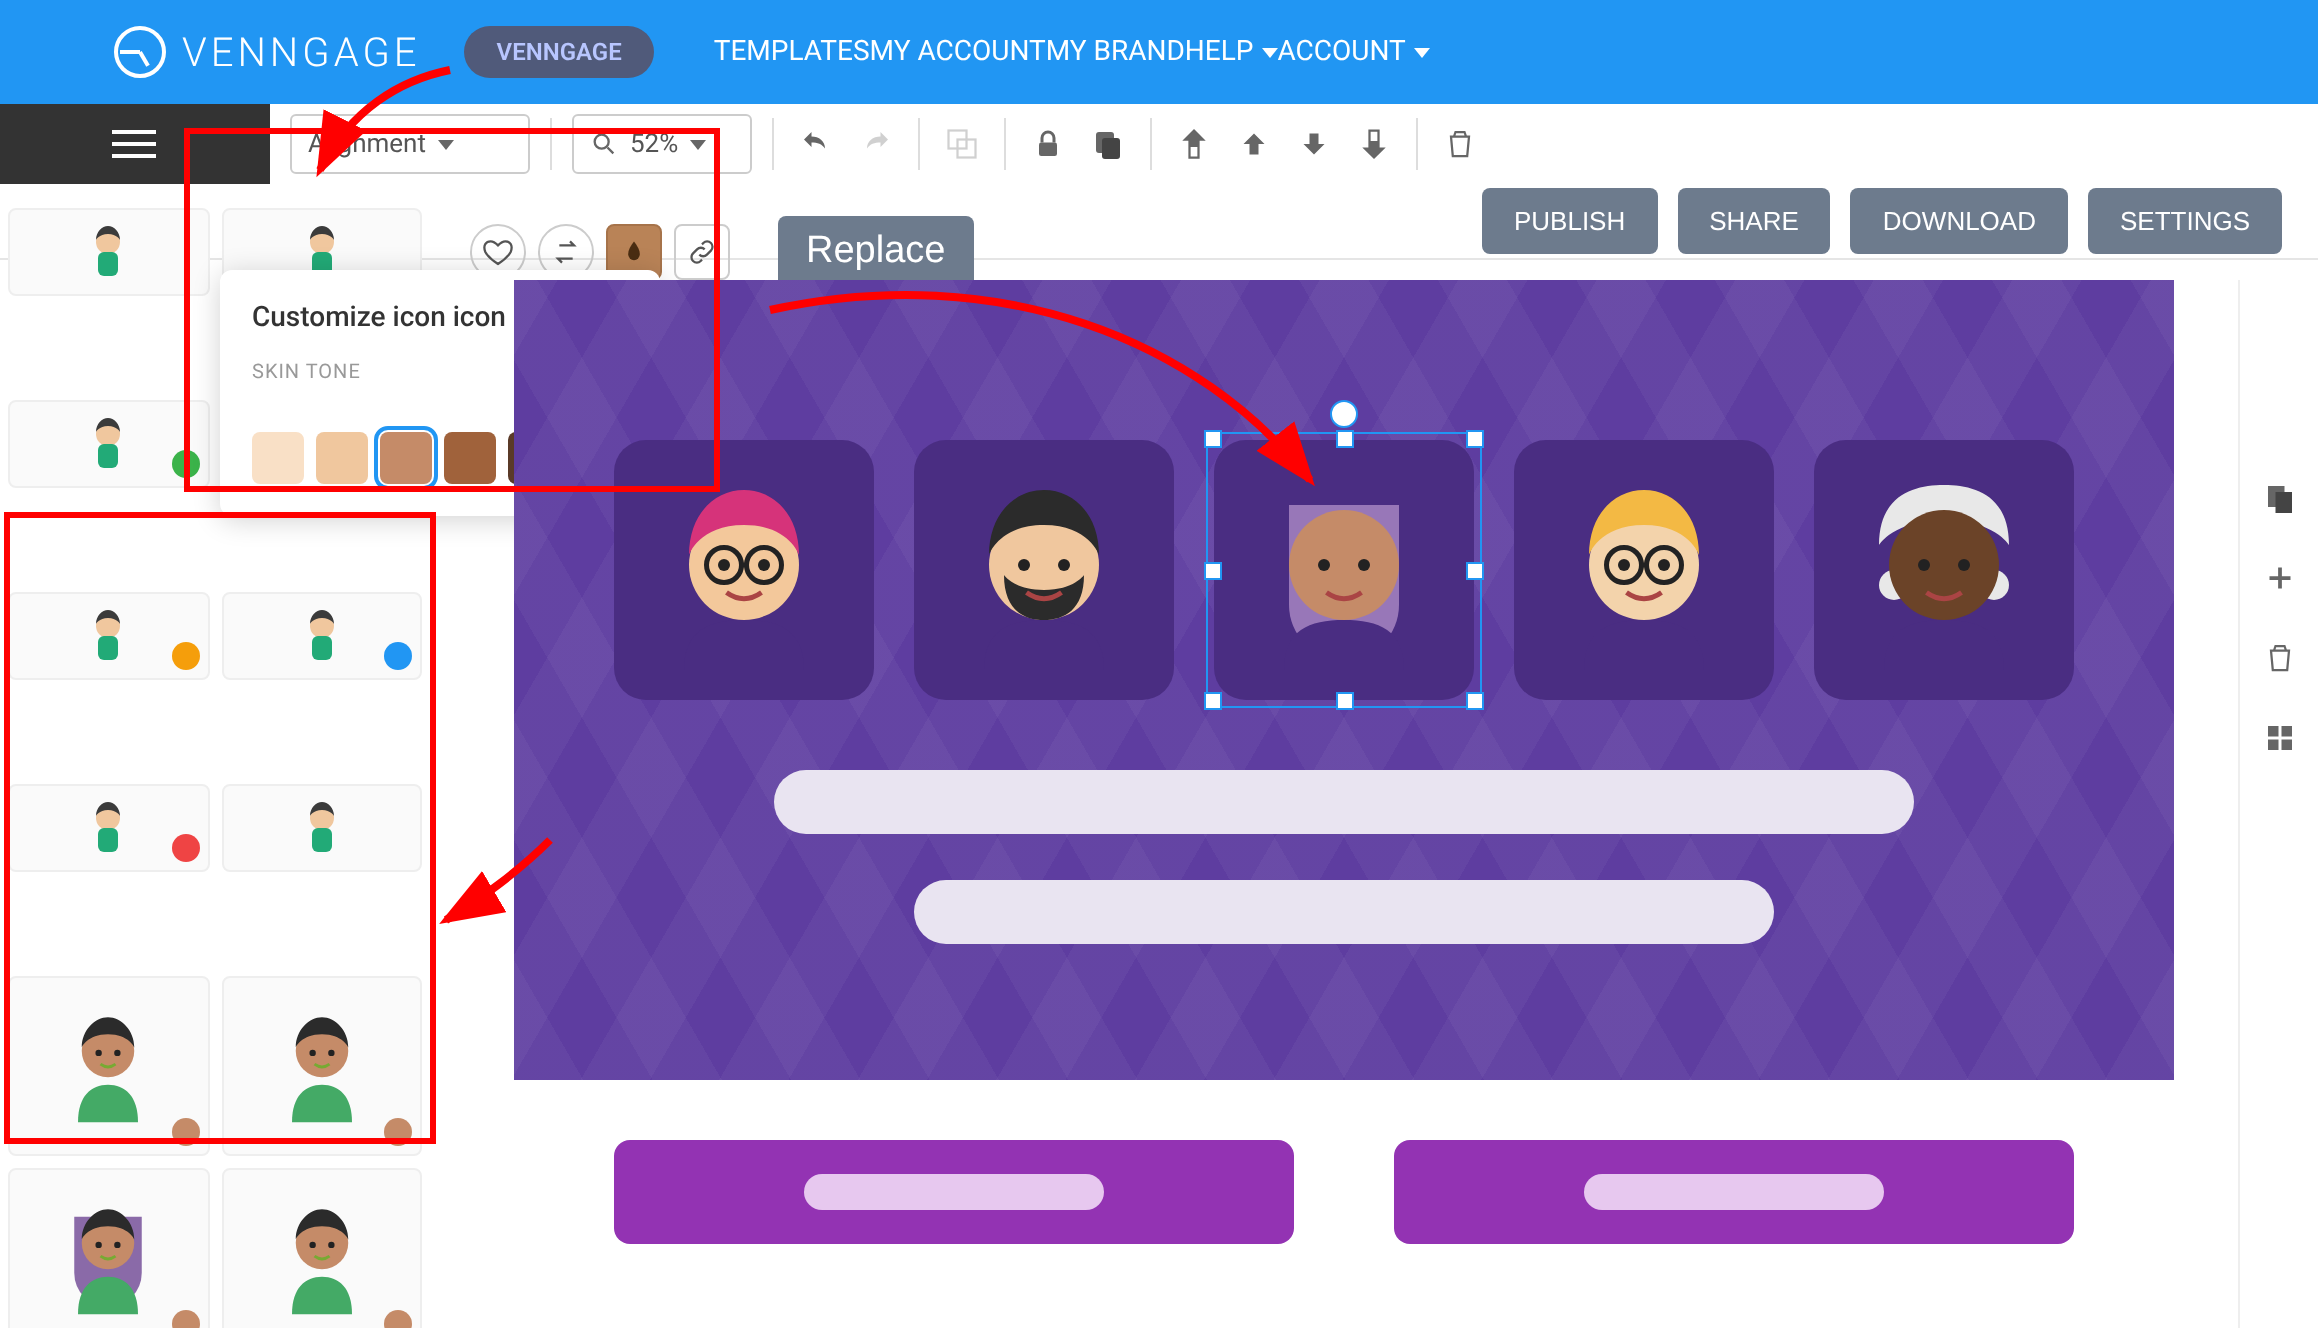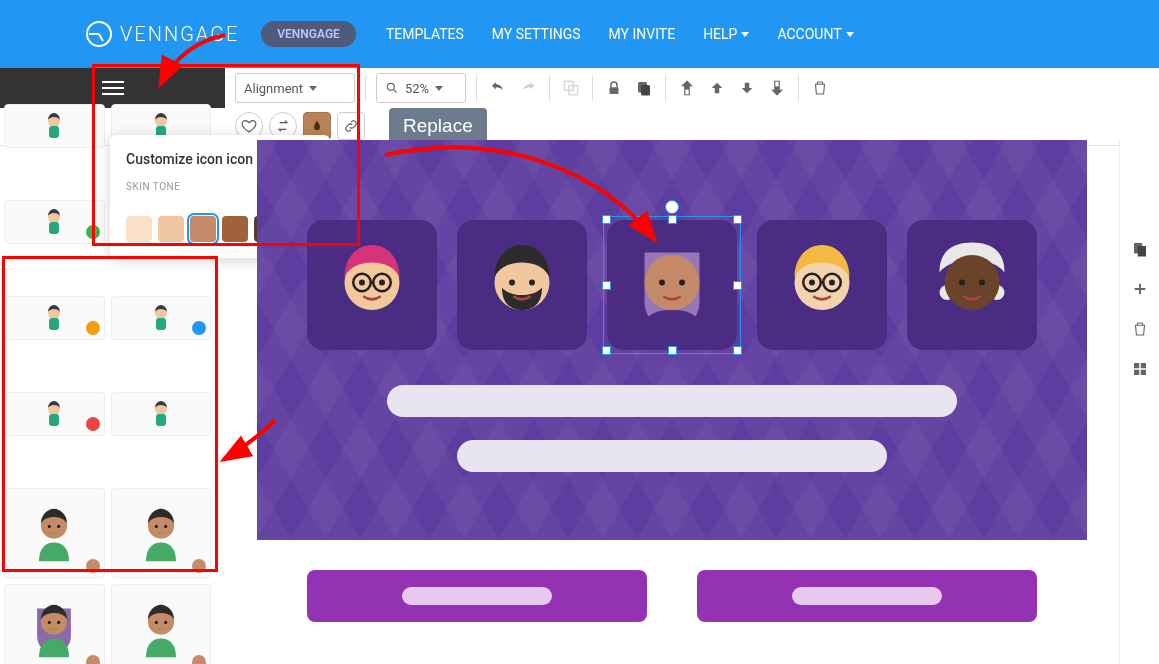--- a/index.html
+++ b/index.html
@@ -1,26 +1,26 @@
 <!DOCTYPE html>
 <html><head>
 <meta charset="utf-8">
 <style>
   * { box-sizing: border-box; margin: 0; padding: 0; }
   body { font-family: -apple-system,"Segoe UI",Roboto,Arial,sans-serif; background:#fff; position:relative; width:1159px; height:664px; overflow:hidden;}
   
-  .topbar { background:#2196f3; height:68px; display:flex; align-items:center; padding:0 0 0 86px; color:#fff;}
+  .topbar { background:#2196f3; height:52px; display:flex; align-items:center; padding:0 0 0 57px; color:#fff;}
   .logo   { display:flex; align-items:center; gap:8px; font-weight:300; font-size:20px; letter-spacing:2px;}
   .logo-mark { width:26px; height:26px; border:2.5px solid #fff; border-radius:50%; position:relative;}
   .logo-mark::before,.logo-mark::after{content:'';position:absolute;background:#fff;left:50%;top:50%;width:2px;transform-origin:top;}
   .logo-mark::before{height:8px;transform:translate(-50%,0) rotate(-30deg);}
   .logo-mark::after {height:10px;transform:translate(-50%,0) rotate(90deg);}
   .badge-biz { margin-left:22px; background:#505a7a; color:#b8c6ff; padding:6px 16px; border-radius:14px; font-size:12px; font-weight:600;}
   .invite    { margin-left:78px; background:#ff9800; color:#fff; padding:8px 22px; border-radius:18px; font-size:12px; font-weight:700;}
-  .topnav    { margin-left:30px; display:flex; gap:28px; font-size:14px;}
+  .topnav    { margin-left:30px; display:flex; font-size:14px;}
   .topnav-item{cursor:pointer;display:flex;align-items:center;gap:4px;}
   .caret{width:0;height:0;border-left:4px solid transparent;border-right:4px solid transparent;border-top:5px solid #fff;}
   
   .toolbar{height:78px;border-bottom:1px solid #e5e5e5;display:flex;align-items:flex-start;}
   .hamburger-col{width:225px;display:flex;align-items:center;justify-content:center;height:40px;margin-top:0;}
   .hamburger-col-inner{background:#333;height:40px;width:100%;display:flex;align-items:center;justify-content:center;}
   .hamburger{width:22px;height:14px;display:flex;flex-direction:column;justify-content:space-between;}
   .hamburger span{height:2px;background:#fff;}
   .tool-row{display:flex;align-items:center;height:40px;margin-top:0;padding-left:10px;gap:8px;}
   .combobox{height:30px;border:1px solid #ccc;background:#fff;display:flex;align-items:center;padding:0 8px;font-size:13px;color:#555;border-radius:3px;gap:6px;}
@@ -87,22 +87,22 @@
 <body>
 
 <div class="topbar">
   <div class="logo">
     <span class="logo-mark"></span>
     <span>VENNGAGE</span>
   </div>
   <span class="badge-biz">VENNGAGE</span>
   <nav class="topnav" id="topnav">
       <span class="topnav-item">TEMPLATES</span>
-      <span class="topnav-item">MY SETTINGS</span>
-      <span class="topnav-item">MY INVITE</span>
+      <span class="topnav-item">MY ACCOUNT</span>
+      <span class="topnav-item">MY BRAND</span>
       <span class="topnav-item">HELP<span class="caret"></span></span>
       <span class="topnav-item">ACCOUNT<span class="caret"></span></span>
     </nav>
 </div>
 
 <div class="toolbar">
   <div class="hamburger-col">
     <div class="hamburger-col-inner">
       <div class="hamburger">
           <span></span>
@@ -178,20 +178,26 @@
           <path d="M12 21l6-6-3 0 0-12-6 0 0 12-3 0z" fill="none" stroke="#666" stroke-width="1.5"></path>
           <path d="M12 21l6-6-3 0 0-5-6 0 0 5-3 0z" fill="#666"></path>
         </svg>
       </span>
     <div class="vsep"></div>
     <span class="tb-ico">
         <svg viewBox="0 0 24 24">
           <path d="M6 7h12l-1.2 13H7.2zM9 4h6l1 3H8z" fill="none" stroke="#666" stroke-width="1.5"></path>
         </svg>
       </span>
+  </div>
+  <div class="action-buttons">
+    <button class="abtn">PUBLISH</button>
+    <button class="abtn">SHARE</button>
+    <button class="abtn">DOWNLOAD</button>
+    <button class="abtn">SETTINGS</button>
   </div>
 </div>
 
 <div class="ctx-row">
   <span class="ctx-btn">
       <svg width="16" height="16" viewBox="0 0 24 24">
         <path d="M12 21s-7-4.5-9.5-9C.5 7 3 4 6.5 4 9 4 11 6 12 7c1-1 3-3 5.5-3C21 4 23.5 7 21.5 12 19 16.5 12 21 12 21z" fill="none" stroke="#555" stroke-width="1.7"></path>
       </svg>
     </span>
   <span class="ctx-btn">

